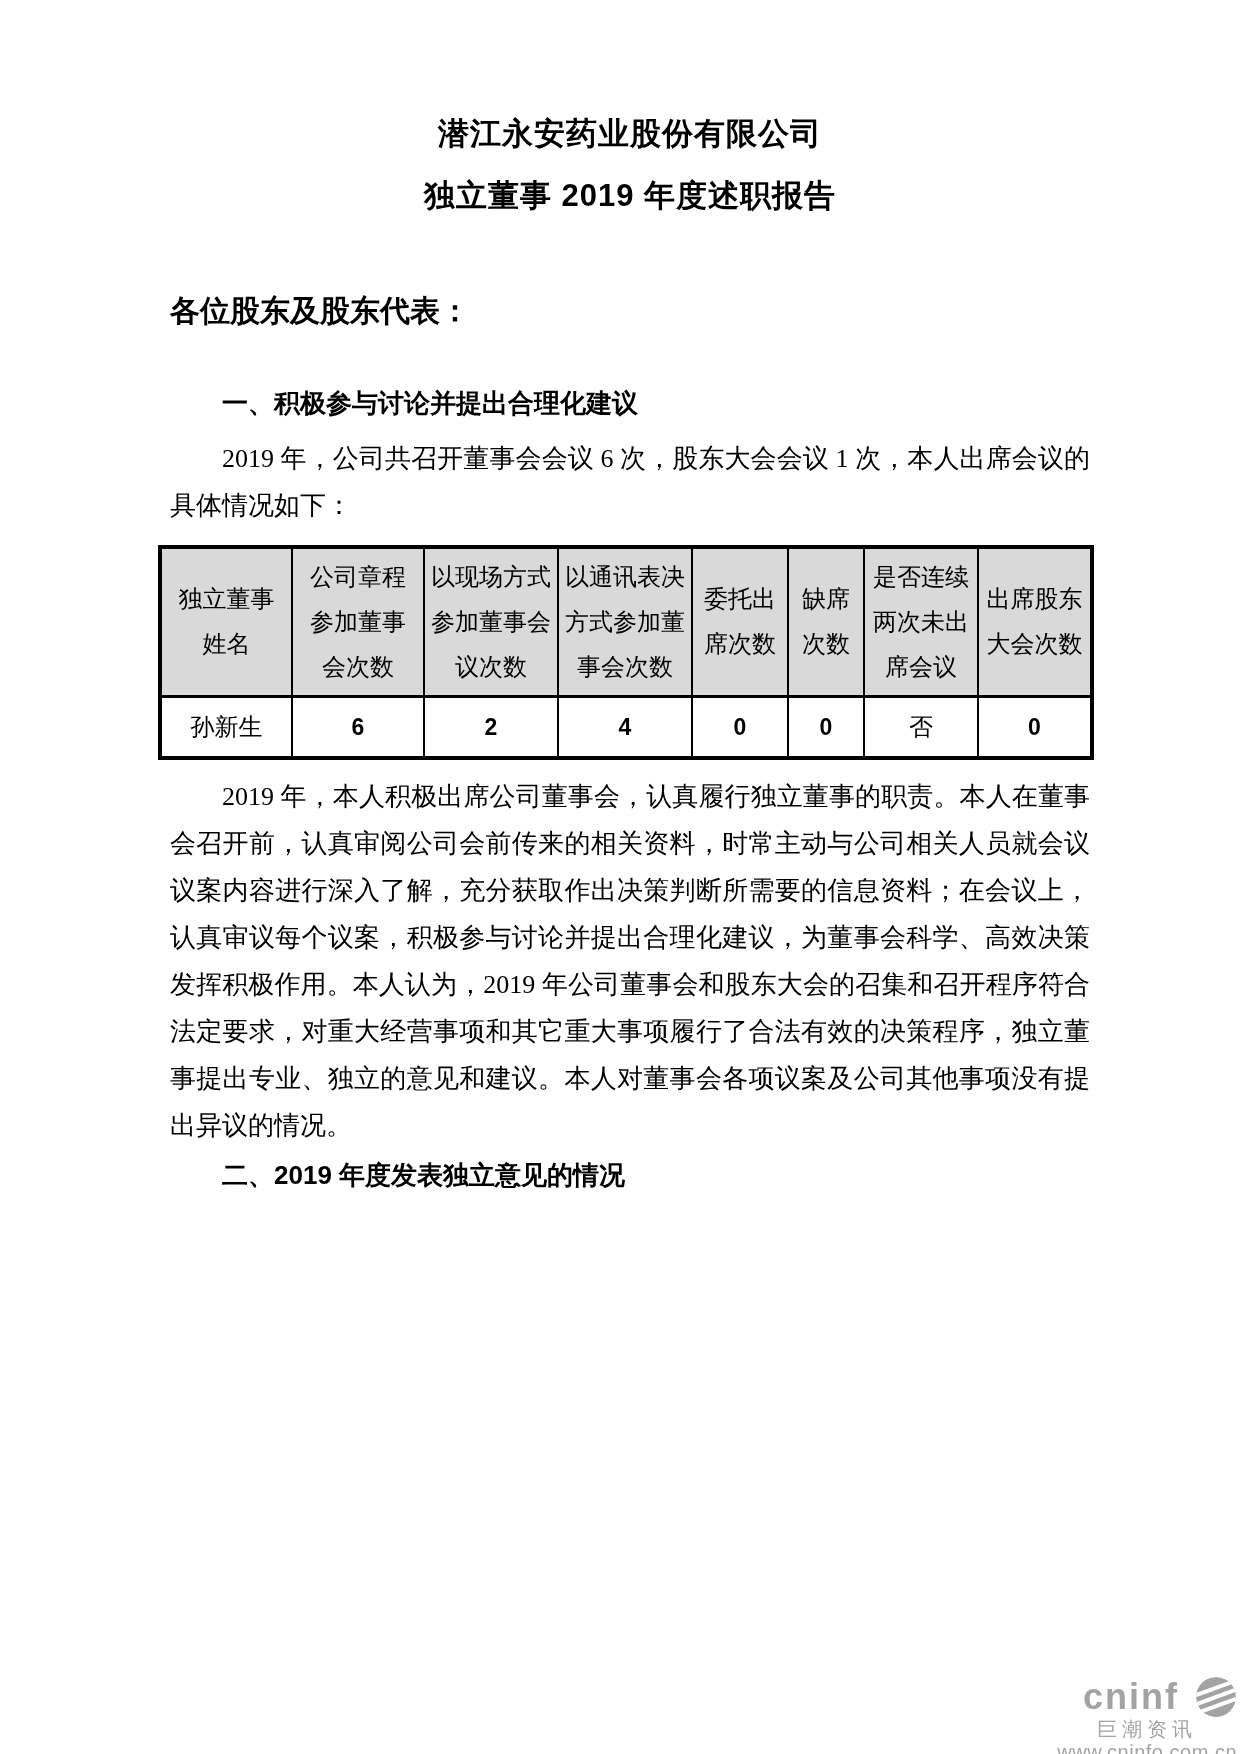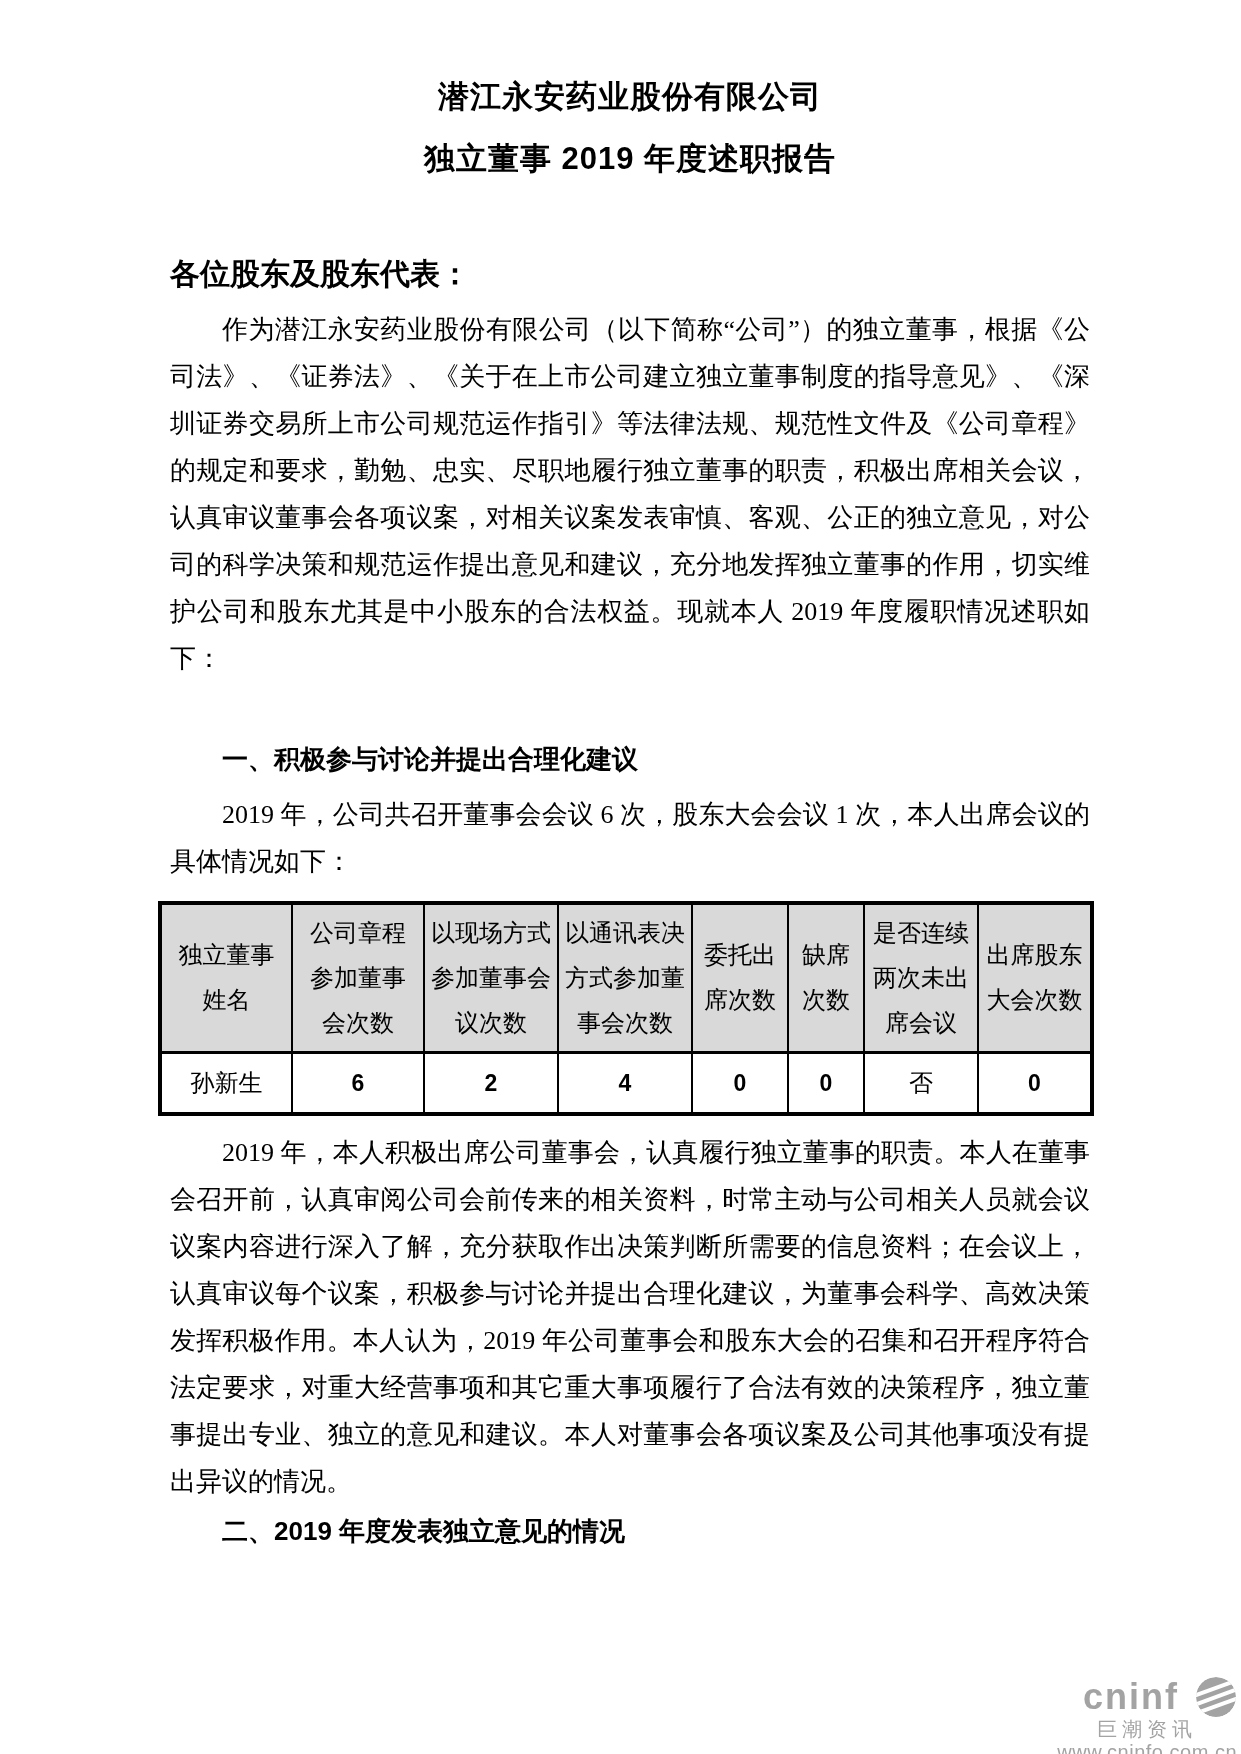--- a/index.html
+++ b/index.html
@@ -16,21 +16,21 @@
 
   .title{
     margin:0;
     font-family:"Liberation Sans","DejaVu Sans",sans-serif;
     font-weight:bold;
     font-size:31px;
     line-height:36px;
     text-align:center;
     letter-spacing:1px;
   }
-  .title-1{padding-top:79px;}
+  .title-1{padding-top:116px;}
   .title-2{margin-top:26px;}
 
   .salutation{
     margin:82px 0 0 0;
     font-family:"Liberation Sans","DejaVu Sans",sans-serif;
     font-weight:bold;
     font-size:30px;
     line-height:30px;
   }
 
@@ -108,21 +108,20 @@
 <body>
 
 <div class="page">
   <div class="content">
 
     <h1 class="title title-1">潜江永安药业股份有限公司</h1>
     <h1 class="title title-2">独立董事 2019 年度述职报告</h1>
 
     <p class="salutation">各位股东及股东代表：</p>
 
-    <p class="para indent para-intro">作为潜江永安药业股份有限公司（以下简称“公司”）的独立董事，根据《公司法》、《证券法》、《关于在上市公司建立独立董事制度的指导意见》、《深圳证券交易所上市公司规范运作指引》等法律法规、规范性文件及《公司章程》的规定和要求，勤勉、忠实、尽职地履行独立董事的职责，积极出席相关会议，认真审议董事会各项议案，对相关议案发表审慎、客观、公正的独立意见，对公司的科学决策和规范运作提出意见和建议，充分地发挥独立董事的作用，切实维护公司和股东尤其是中小股东的合法权益。现就本人 2019 年度履职情况述职如下：</p>
 
     <h2 class="heading heading-1">一、积极参与讨论并提出合理化建议</h2>
 
     <p class="para indent para-s1-intro">2019 年，公司共召开董事会会议 6 次，股东大会会议 1 次，本人出席会议的具体情况如下：</p>
 
     <table class="attendance">
       <colgroup>
         <col style="width:132px">
         <col style="width:132px">
         <col style="width:134px">

